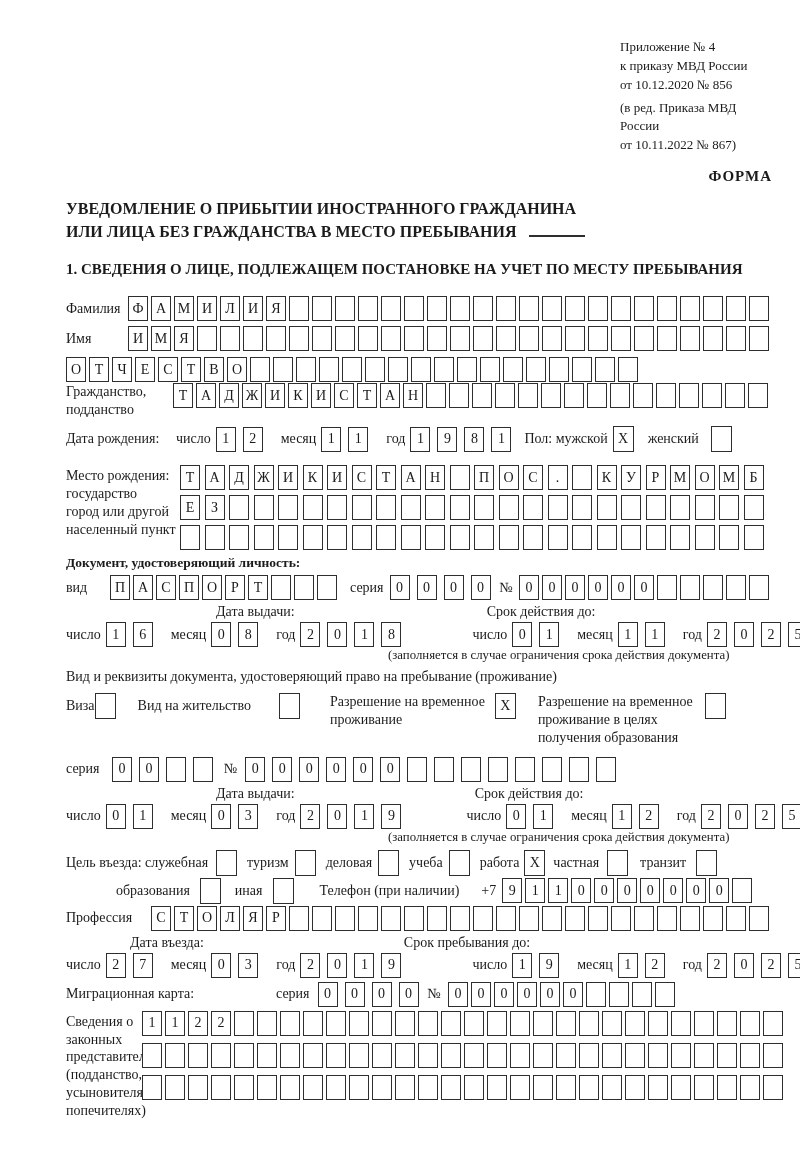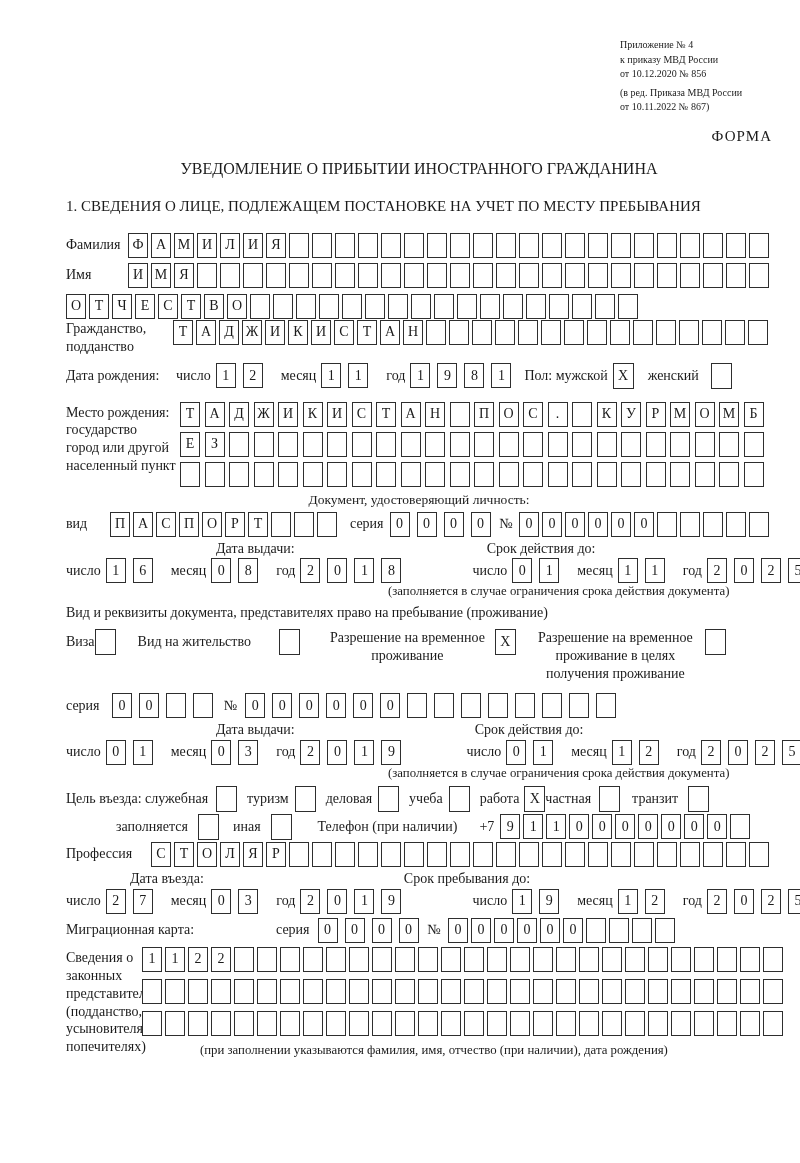--- a/index.html
+++ b/index.html
@@ -16,46 +16,49 @@
     flex:none;width:20px;height:25px;border:1.5px solid #2e2e2e;margin-right:3px;
     display:flex;align-items:center;justify-content:center;font-size:14px;background:#fff;
   }
   .sp .cell{margin-right:7px}
   .wide .cell{margin-right:4.5px}
   .chk{
     flex:none;width:21px;height:26px;border:1.5px solid #2e2e2e;background:#fff;
     display:inline-flex;align-items:center;justify-content:center;font-size:14px;
   }
   .lbl{font-size:14px;line-height:1.28}
-  .b{font-weight:normal}
+  .b{font-weight:bold}
   .small{font-size:12.8px}
   .dg{display:flex;align-items:center}
   .dg .lbl{margin-right:5px;margin-left:11px}
   .dg .lbl:first-child{margin-left:0}
   .stack .cells{margin-bottom:5px}
   .stack7 .cells{margin-bottom:7px}
-  .ctr{text-align:center}
+  .ctr{text-align:left}
 </style>
 </head>
 <body>
 
 <div class="page">
 
-  <div style="margin-left:554px;font-size:10px;line-height:1.45">
+  <div style="margin-left:554px;font-size:13px;line-height:1.45">
     <div>Приложение № 4</div>
     <div>к приказу МВД России</div>
     <div>от 10.12.2020 № 856</div>
     <div style="margin-top:4px">(в ред. Приказа МВД России</div>
     <div>от 10.11.2022 № 867)</div>
   </div>
 
   <div class="b" style="text-align:right;font-size:15px;margin-top:13px;letter-spacing:1px">ФОРМА</div>
 
   <div class="b ctr" style="font-size:16px;margin-top:12px;line-height:1.45">
     <div>УВЕДОМЛЕНИЕ О ПРИБЫТИИ ИНОСТРАННОГО ГРАЖДАНИНА</div>
+    <div>
+      <span>ИЛИ ЛИЦА БЕЗ ГРАЖДАНСТВА В МЕСТО ПРЕБЫВАНИЯ</span><span style="display:inline-block;width:56px;border-bottom:2px solid #2e2e2e;margin-left:12px"></span>
+    </div>
   </div>
 
   <div class="b" style="font-size:15px;margin-top:18px">1. СВЕДЕНИЯ О ЛИЦЕ, ПОДЛЕЖАЩЕМ ПОСТАНОВКЕ НА УЧЕТ ПО МЕСТУ ПРЕБЫВАНИЯ</div>
 
   <div class="row vcenter" style="margin-top:18px">
     <div class="lbl" style="width:64px">Фамилия</div>
     <div class="cells">
         <span class="cell">Ф</span>
         <span class="cell">А</span>
         <span class="cell">М</span>
@@ -381,36 +384,36 @@
       <span class="cells sp">
           <span class="cell">2</span>
           <span class="cell">0</span>
           <span class="cell">2</span>
           <span class="cell">5</span>
         </span>
     </div>
   </div>
   <div class="small" style="margin-left:322px;margin-top:1px">(заполняется в случае ограничения срока действия документа)</div>
 
-  <div class="lbl" style="margin-top:5px">Вид и реквизиты документа, представителях право на пребывание (проживание)</div>
+  <div class="lbl" style="margin-top:5px">Вид и реквизиты документа, удостоверяющий право на пребывание (проживание)</div>
 
   <div class="row" style="margin-top:7px">
     <span class="lbl" style="padding-top:4px">Виза</span>
     <span class="chk"></span>
     <span class="lbl" style="margin-left:22px;padding-top:4px">Вид на жительство</span>
     <span class="chk" style="margin-left:28px"></span>
     <div class="ctr" style="margin-left:30px;line-height:1.6">
       <div class="lbl">Разрешение на временное</div>
       <div class="lbl">проживание</div>
     </div>
     <span class="chk" style="margin-left:10px">X</span>
     <div class="ctr" style="margin-left:22px;line-height:1.6">
       <div class="lbl">Разрешение на временное</div>
       <div class="lbl">проживание в целях</div>
-      <div class="lbl">получения проживание</div>
+      <div class="lbl">получения образования</div>
     </div>
     <span class="chk" style="margin-left:12px"></span>
   </div>
 
   <div class="row vcenter" style="margin-top:10px">
     <span class="lbl" style="width:46px">серия</span>
     <span class="cells sp">
         <span class="cell">0</span>
         <span class="cell">0</span>
         <span class="cell"></span>
@@ -486,28 +489,28 @@
     <span class="lbl">Цель въезда: служебная</span>
     <span class="chk" style="margin-left:8px"></span>
     <span class="lbl" style="margin-left:10px">туризм</span>
     <span class="chk" style="margin-left:6px"></span>
     <span class="lbl" style="margin-left:10px">деловая</span>
     <span class="chk" style="margin-left:6px"></span>
     <span class="lbl" style="margin-left:10px">учеба</span>
     <span class="chk" style="margin-left:6px"></span>
     <span class="lbl" style="margin-left:10px">работа</span>
     <span class="chk" style="margin-left:5px">X</span>
-    <span class="lbl" style="">частная</span>
+    <span class="lbl" style="margin-left:8px">частная</span>
     <span class="chk" style="margin-left:8px"></span>
     <span class="lbl" style="margin-left:12px">транзит</span>
     <span class="chk" style="margin-left:10px"></span>
   </div>
 
   <div class="row vcenter" style="margin-top:2px">
-    <span class="lbl" style="margin-left:50px">заполняется</span>
+    <span class="lbl" style="margin-left:50px">образования</span>
     <span class="chk" style="margin-left:10px"></span>
     <span class="lbl" style="margin-left:14px">иная</span>
     <span class="chk" style="margin-left:10px"></span>
     <span class="lbl" style="margin-left:26px">Телефон (при наличии)</span>
     <span class="lbl" style="margin-left:22px">+7</span>
     <span class="cells" style="margin-left:6px">
         <span class="cell">9</span>
         <span class="cell">1</span>
         <span class="cell">1</span>
         <span class="cell">0</span>
@@ -717,17 +720,16 @@
           <span class="cell"></span>
           <span class="cell"></span>
           <span class="cell"></span>
           <span class="cell"></span>
           <span class="cell"></span>
           <span class="cell"></span>
           <span class="cell"></span>
           <span class="cell"></span>
           <span class="cell"></span>
         </div>
-      <div class="small" style="margin-top:7px;margin-left:58px">(при заполнении указываются фамилия, имя, отчество (при наличии), дата рождения)</div>
     </div>
   </div>
 
 </div>
 
 </body></html>

